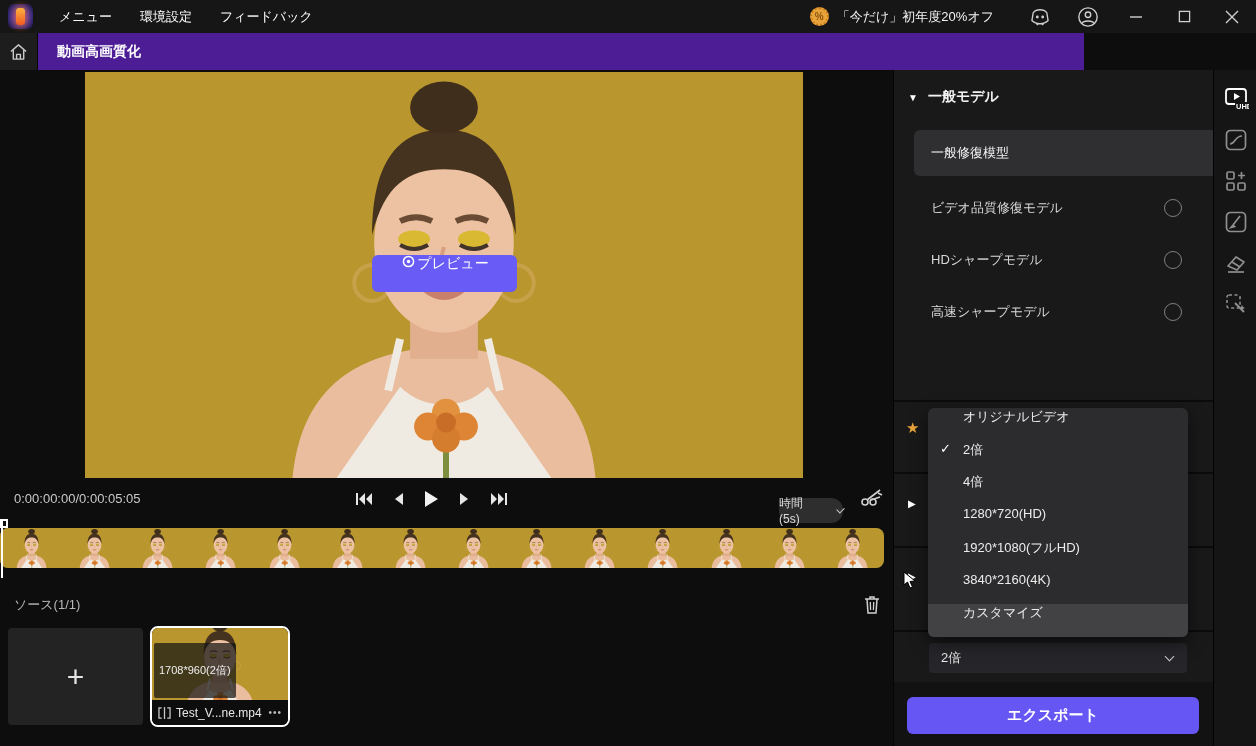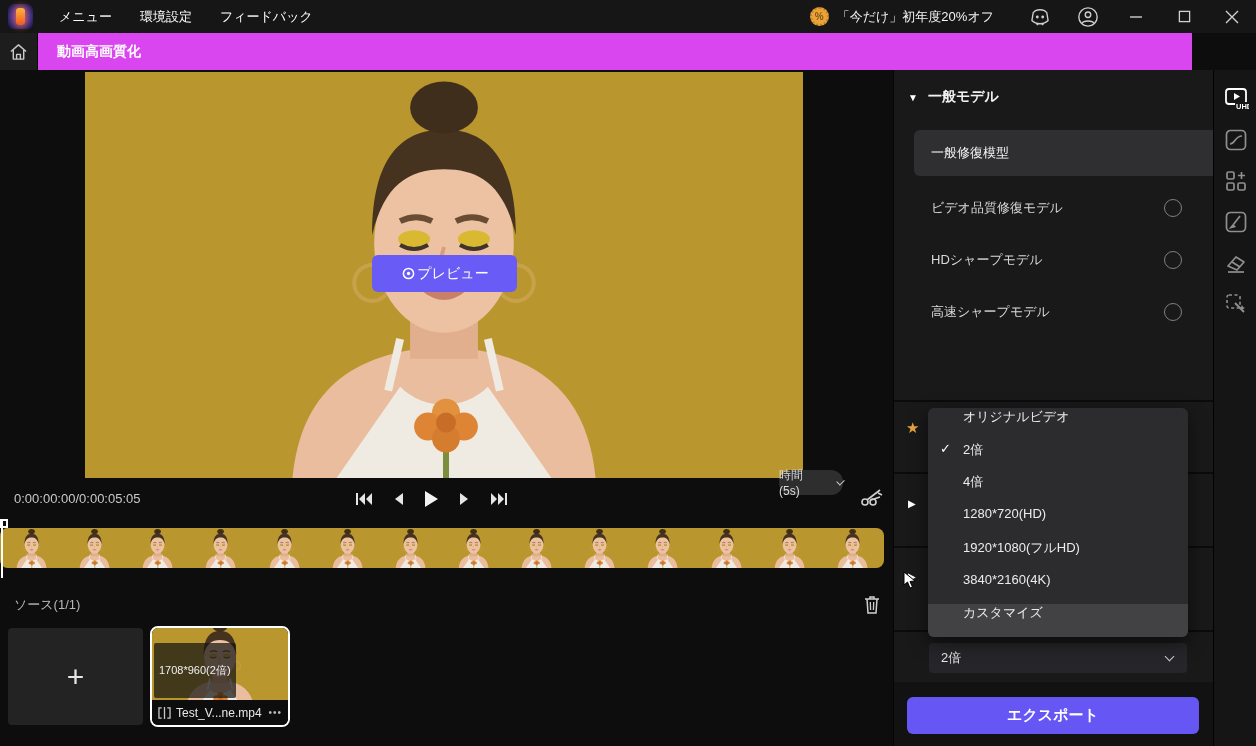--- a/index.html
+++ b/index.html
@@ -16,33 +16,33 @@
   .menu-item{font-size:13px;color:#ffffff;padding:0 14px;cursor:default}
   .tb-right{margin-left:auto;display:flex;align-items:center;gap:0}
   .promo{display:flex;align-items:center;gap:8px;margin-right:22px}
   .promo-badge{width:19px;height:19px;border-radius:50%;background:#e8a33b;border:2px dotted #c97f1e;
         color:#8a5410;font-size:10px;font-weight:bold;display:flex;align-items:center;justify-content:center}
   .promo-text{font-size:13px;color:#f2f2f2}
   .tb-icon{width:24px;height:24px;margin:0 12px;display:flex;align-items:center;justify-content:center}
   .winbtn{width:24px;height:24px;margin:0 12px;display:flex;align-items:center;justify-content:center}
   svg{display:block}
   
-  .tabbar{left:0;top:33px;width:1192px;height:37px;background:#d946ef;display:flex;align-items:center}
+  .tabbar{left:0;top:33px;width:1084px;height:37px;background:#4c1d95;display:flex;align-items:center}
   .home-btn{width:38px;height:37px;background:#1d1d1d;display:flex;align-items:center;justify-content:center;border-right:1px solid #060606}
   .tab-label{font-size:14px;font-weight:bold;color:#fff;margin-left:19px}
   
   .video-frame{left:85px;top:72px;width:718px;height:406px;background:#b6932d;overflow:hidden}
   .video-frame svg{width:100%;height:100%}
   .preview-btn{left:372px;top:255px;width:145px;height:37px;background:#695cf6;border:none;border-radius:6px;
-        color:#fff;font-size:14px;display:flex;align-items:center;justify-content:center;gap:0;cursor:pointer;
+        color:#fff;font-size:14px;display:flex;align-items:flex-start;justify-content:center;gap:0;cursor:pointer;
         font-family:inherit}
   
   .timecode{left:14px;top:478px;height:42px;line-height:42px;font-size:13px;color:#c9c9c9}
   .transport{left:355px;top:478px;height:42px;display:flex;align-items:center;gap:20px}
-  .chip{left:779px;top:470px;width:64px;height:25px;background:#2e2e2e;border-radius:12px;display:flex;
+  .chip{left:779px;top:498px;width:64px;height:25px;background:#2e2e2e;border-radius:12px;display:flex;
         align-items:center;justify-content:center;gap:23px;font-size:12px;color:#dcdcdc;cursor:pointer}
   .chev{width:7px;height:7px;border-right:1.5px solid #cfcfcf;border-bottom:1.5px solid #cfcfcf;
         transform:rotate(45deg);margin-top:-3px}
   .scissors{left:858px;top:484px;width:28px;height:26px;display:flex;align-items:center;justify-content:center}
   
   .filmstrip{left:0;top:528px;width:884px;height:40px;border-radius:8px;overflow:hidden;display:flex;background:#222}
   .filmstrip svg{flex:0 0 63.15px;height:40px}
   .playhead-line{left:1px;top:519px;width:2px;height:59px;background:#fff}
   .playhead-handle{left:0;top:519px;width:8px;height:9px;border:2px solid #fff;background:transparent}
   

